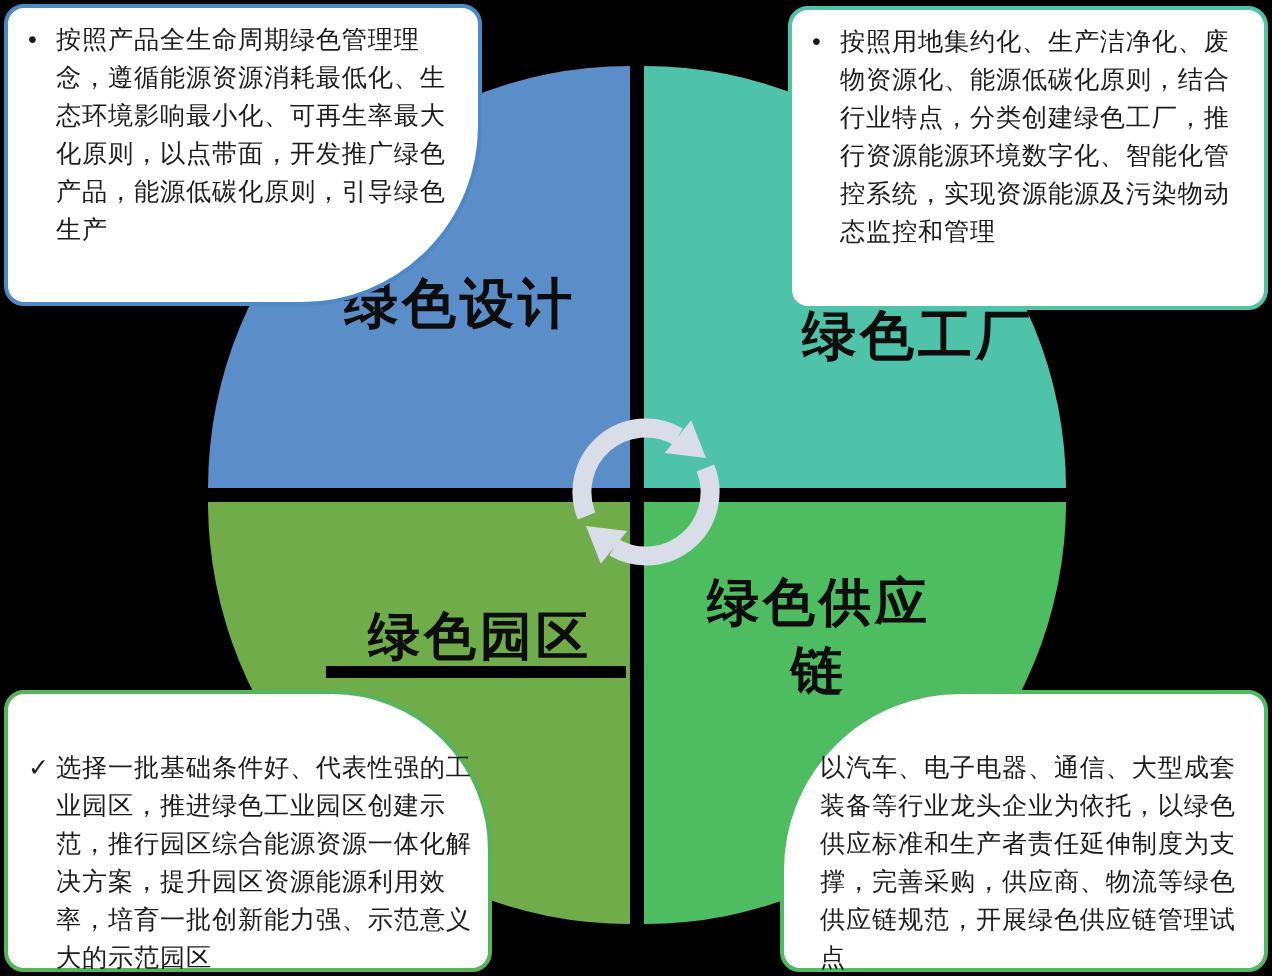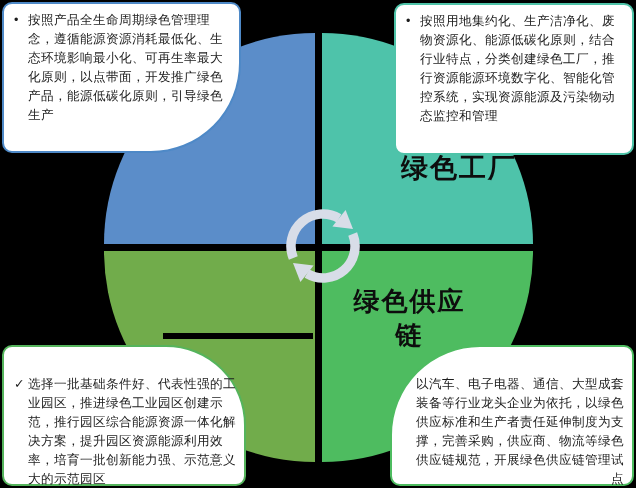--- a/index.html
+++ b/index.html
@@ -49,40 +49,44 @@
 <body>
 
 <div class="canvas">
 
   <div class="wedge tl" style="background: rgb(91, 141, 201);"></div>
   <div class="wedge tr" style="background: rgb(78, 195, 170);"></div>
   <div class="wedge bl" style="background: rgb(113, 172, 75);"></div>
   <div class="wedge br" style="background: rgb(78, 188, 96);"></div>
 
   <div class="qlabel tl">
+    <div>绿色设计</div>
   </div>
   <div class="qlabel tr">
     <div>绿色工厂</div>
+  </div>
+  <div class="qlabel bl">
+    <div>绿色园区</div>
   </div>
   <div class="qlabel br">
     <div>绿色供应</div>
     <div>链</div>
   </div>
   <div class="label-underline"></div>
 
   <div class="note-box tl" style="border-color: rgb(78, 137, 199);">
     <div class="note-inner"><span class="bullet">•</span><span>按照产品全生命周期绿色管理理念，遵循能源资源消耗最低化、生态环境影响最小化、可再生率最大化原则，以点带面，开发推广绿色产品，能源低碳化原则，引导绿色生产</span></div>
   </div>
   <div class="note-box tr" style="border-color: rgb(78, 195, 168);">
     <div class="note-inner"><span class="bullet">•</span><span>按照用地集约化、生产洁净化、废物资源化、能源低碳化原则，结合行业特点，分类创建绿色工厂，推行资源能源环境数字化、智能化管控系统，实现资源能源及污染物动态监控和管理</span></div>
   </div>
   <div class="note-box bl" style="border-color: rgb(85, 180, 92);">
     <div class="note-inner"><span class="bullet">✓</span><span>选择一批基础条件好、代表性强的工业园区，推进绿色工业园区创建示范，推行园区综合能源资源一体化解决方案，提升园区资源能源利用效率，培育一批创新能力强、示范意义大的示范园区</span></div>
   </div>
-  <div class="note-box br" style="border-color: rgb(78, 188, 96); text-align: right;">
+  <div class="note-box br" style="border-color: rgb(78, 188, 96);">
     <div class="note-inner"><span>以汽车、电子电器、通信、大型成套装备等行业龙头企业为依托，以绿色供应标准和生产者责任延伸制度为支撑，完善采购，供应商、物流等绿色供应链规范，开展绿色供应链管理试点</span></div>
   </div>
 
   <svg class="cycle-icon" width="104" height="104" viewBox="-52 -52 104 104">
     <path d="M -29.7 12 A 32 32 0 0 1 16 -27.7" fill="none" stroke-width="9.5" stroke="#D8DDE8"></path>
     <polygon points="30,-17 22.6,-35.9 9.4,-19.5" fill="#D8DDE8"></polygon>
     <path d="M 29.7 -12 A 32 32 0 0 1 -16 27.7" fill="none" stroke-width="9.5" stroke="#D8DDE8"></path>
     <polygon points="-30,17 -22.6,35.9 -9.4,19.5" fill="#D8DDE8"></polygon>
   </svg>
 

